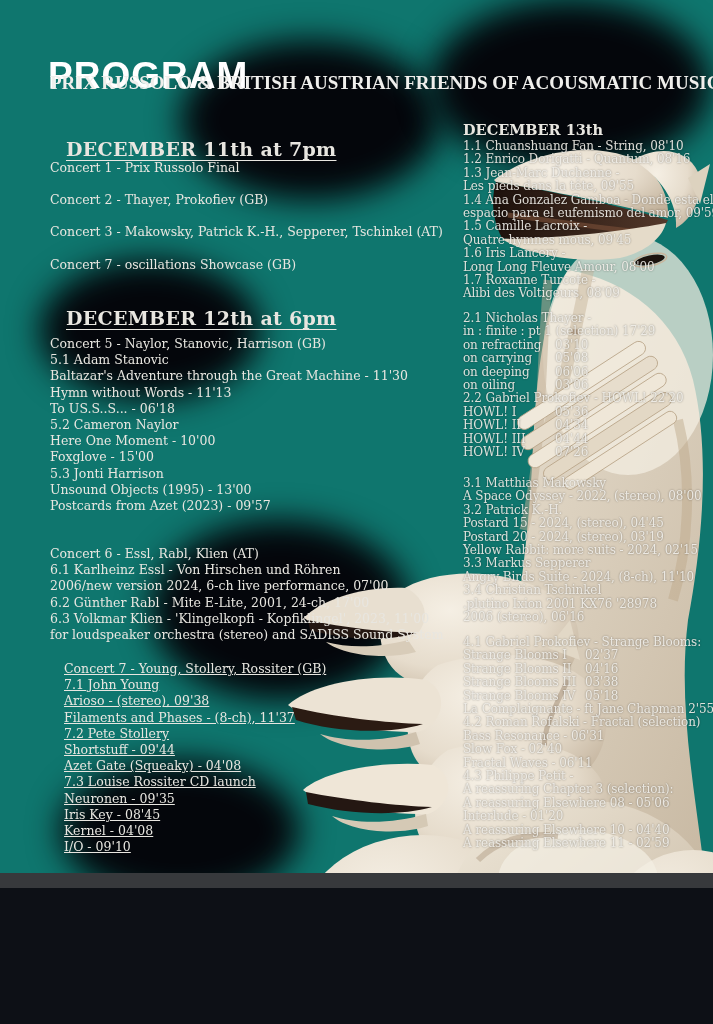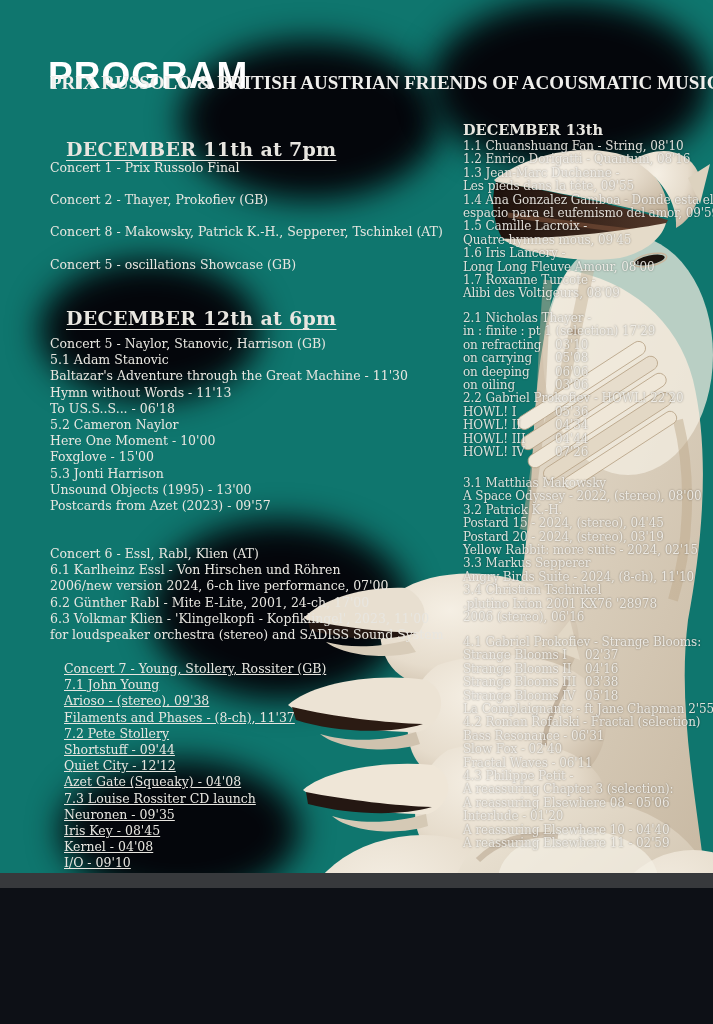--- a/index.html
+++ b/index.html
@@ -140,22 +140,22 @@
   <div class="bottom-bar"></div>
   <div class="edge-strip"></div>
 
   <h1 id="title" class="abs txt">PROGRAM</h1>
   <div id="subtitle" class="abs txt">PRIX RUSSOLO &amp; BRITISH AUSTRIAN FRIENDS OF ACOUSMATIC MUSIC</div>
 
   <h2 id="h-dec11" class="abs txt dayhead">DECEMBER 11th at 7pm</h2>
   <div id="list-dec11" class="abs txt">
       <div class="line">Concert 1 - Prix Russolo Final</div>
       <div class="line">Concert 2 - Thayer, Prokofiev (GB)</div>
-      <div class="line">Concert 8 - Makowsky, Patrick K.-H., Sepperer, Tschinkel (AT)</div>
-      <div class="line">Concert 5 - oscillations Showcase (GB)</div>
+      <div class="line">Concert 3 - Makowsky, Patrick K.-H., Sepperer, Tschinkel (AT)</div>
+      <div class="line">Concert 7 - oscillations Showcase (GB)</div>
     </div>
 
   <h2 id="h-dec12" class="abs txt dayhead">DECEMBER 12th at 6pm</h2>
   <div id="block1" class="abs txt">
       <div class="line">Concert 5 - Naylor, Stanovic, Harrison (GB)</div>
       <div class="line">5.1 Adam Stanovic</div>
       <div class="line">Baltazar's Adventure through the Great Machine - 11'30</div>
       <div class="line">Hymn without Words - 11'13</div>
       <div class="line">To US.S..S... - 06'18</div>
       <div class="line">5.2 Cameron Naylor</div>
@@ -173,21 +173,20 @@
       <div class="line">6.3 Volkmar Klien - 'Klingelkopfi - Kopfiklingel', 2023, 11'00</div>
       <div class="line">for loudspeaker orchestra (stereo) and SADISS Sound System</div>
     </div>
   <div id="block3" class="abs txt">
       <div class="line">Concert 7 - Young, Stollery, Rossiter (GB)</div>
       <div class="line">7.1 John Young</div>
       <div class="line">Arioso - (stereo), 09'38</div>
       <div class="line">Filaments and Phases - (8-ch), 11'37</div>
       <div class="line">7.2 Pete Stollery</div>
       <div class="line">Shortstuff - 09'44</div>
-      <div class="line">Quiet City - 12'12</div>
       <div class="line">Azet Gate (Squeaky) - 04'08</div>
       <div class="line">7.3 Louise Rossiter CD launch</div>
       <div class="line">Neuronen - 09'35</div>
       <div class="line">Iris Key - 08'45</div>
       <div class="line">Kernel - 04'08</div>
       <div class="line">I/O - 09'10</div>
     </div>
 
   <div id="announcement" class="abs txt">Prix Russolo Announcement of Award Winner 2026</div>
 

